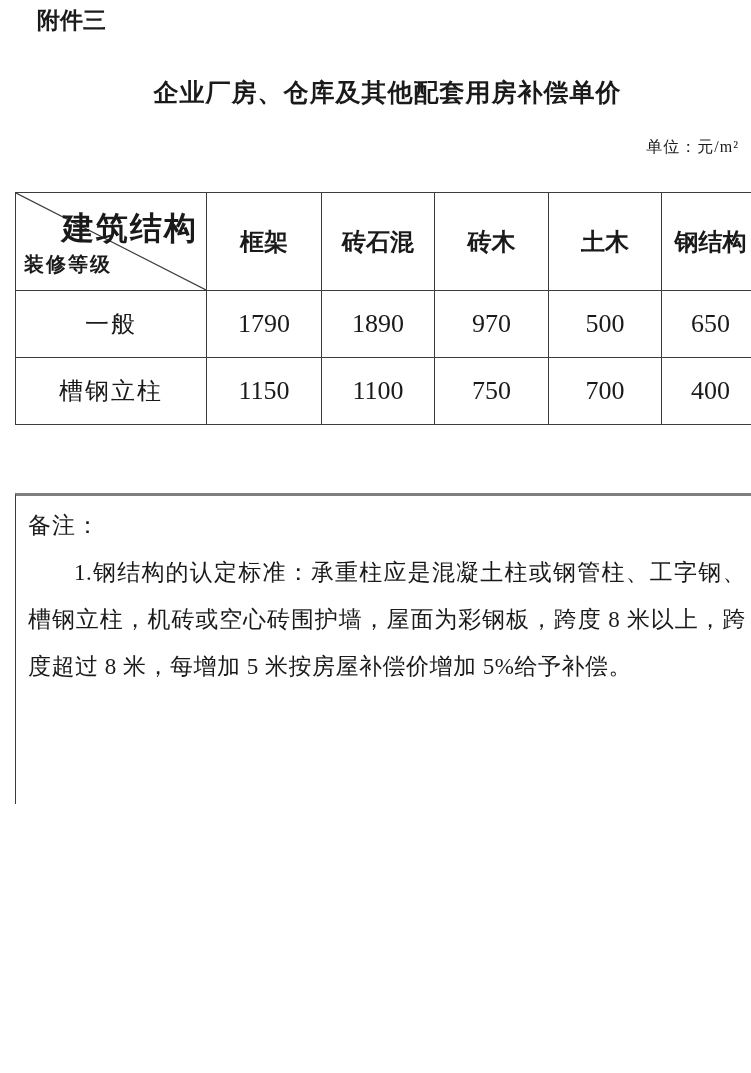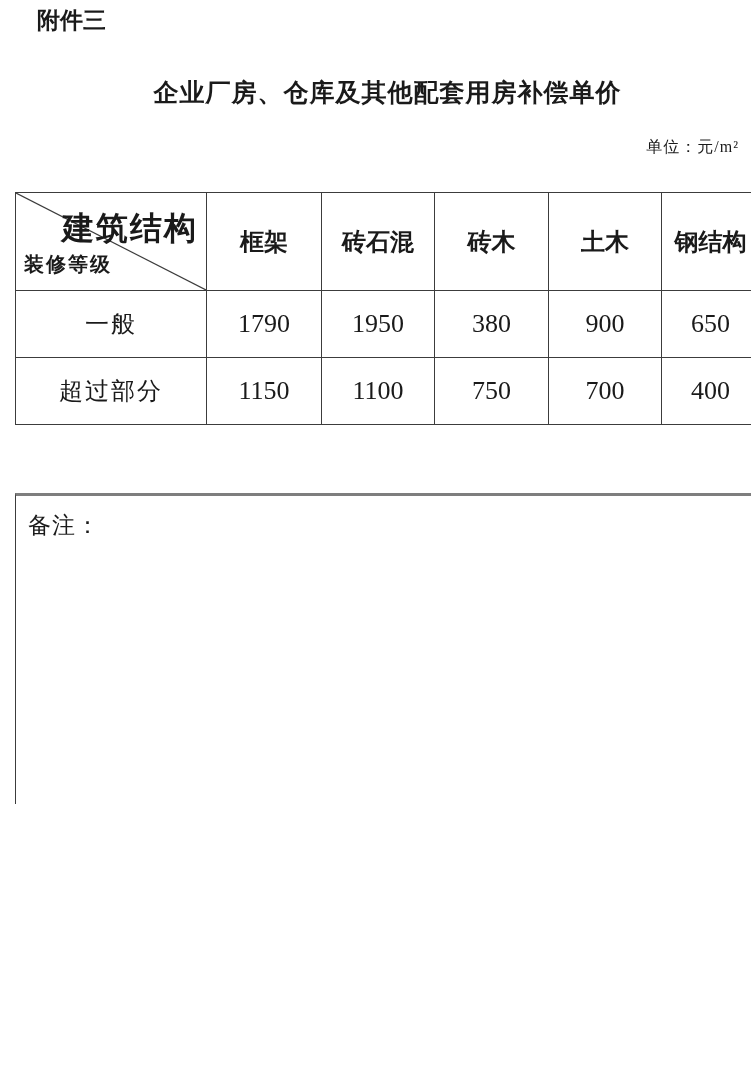--- a/index.html
+++ b/index.html
@@ -155,35 +155,36 @@
         <th>砖石混</th>
         <th>砖木</th>
         <th>土木</th>
         <th>钢结构</th>
       </tr>
     </thead>
     <tbody>
       <tr>
         <td class="rowlabel">一般</td>
         <td class="num">1790</td>
-        <td class="num">1950</td>
-        <td class="num">380</td>
-        <td class="num">900</td>
+        <td class="num">1890</td>
+        <td class="num">970</td>
+        <td class="num">500</td>
         <td class="num">650</td>
       </tr>
       <tr>
-        <td class="rowlabel">超过部分</td>
+        <td class="rowlabel">槽钢立柱</td>
         <td class="num">1150</td>
         <td class="num">1100</td>
         <td class="num">750</td>
         <td class="num">700</td>
         <td class="num">400</td>
       </tr>
     </tbody>
   </table>
 
   <div class="notes">
     <div class="notes-header">备注：</div>
+    <p class="note">1.钢结构的认定标准：承重柱应是混凝土柱或钢管柱、工字钢、槽钢立柱，机砖或空心砖围护墙，屋面为彩钢板，跨度 8 米以上，跨度超过 8 米，每增加 5 米按房屋补偿价增加 5%给予补偿。</p>
   </div>
 
   <div class="pagenum">— 22 —</div>
 
 </div>
 
 </body></html>

